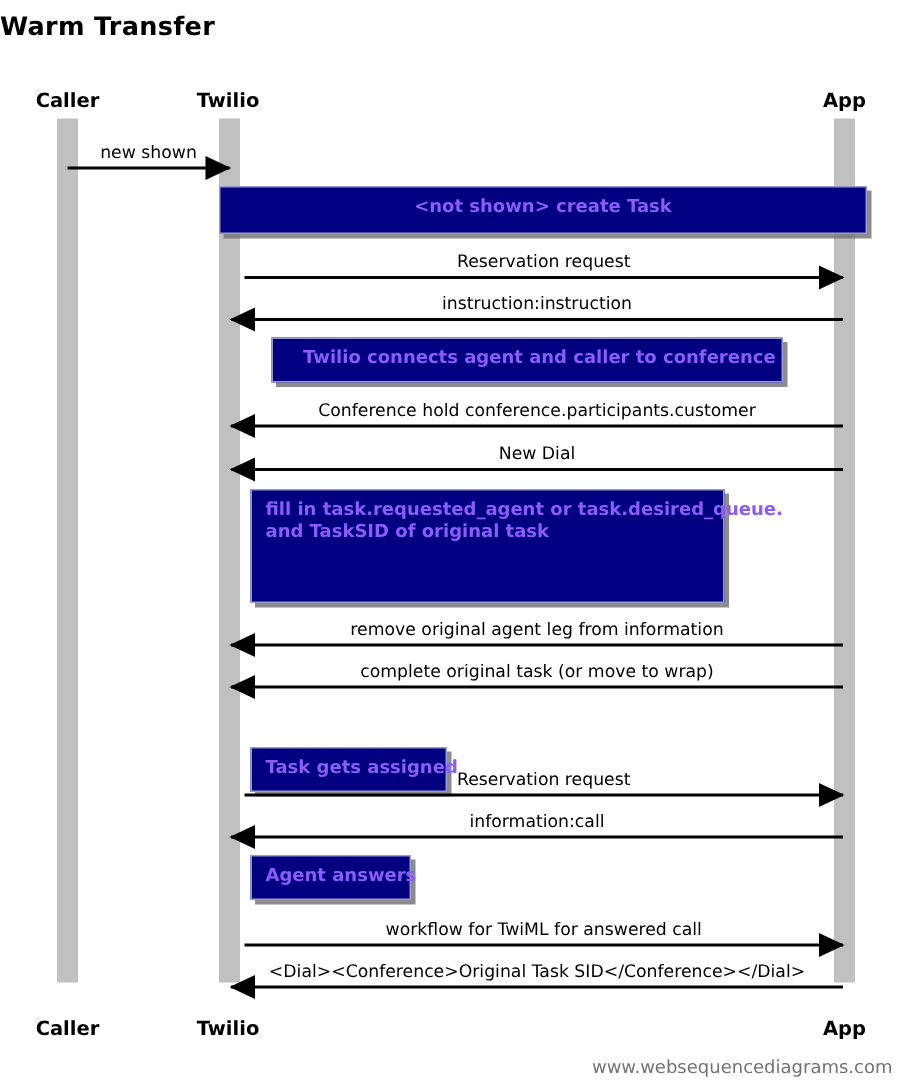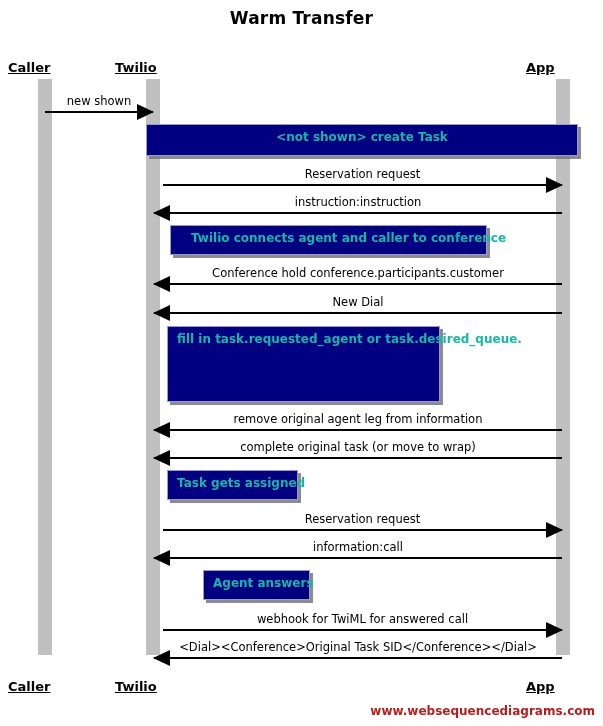--- a/index.html
+++ b/index.html
@@ -17,33 +17,32 @@
     width: 603px;
     height: 726px;
     background: #ffffff;
     overflow: hidden;
   }
   .title {
     position: absolute;
     left: 0;
     top: 8px;
     width: 603px;
-    text-align: center;
+    text-align: left;
     font-size: 17px;
     font-weight: bold;
     letter-spacing: 0.2px;
   }
   
   .actor-label {
     position: absolute;
     font-size: 13px;
     font-weight: bold;
-    text-align: left;
+    text-align: center;
     white-space: nowrap;
-    text-decoration: underline;
   }
   .lifeline {
     position: absolute;
     width: 14px;
     background: #c0c0c0;
   }
   
   .msg {
     position: absolute;
     height: 0;
@@ -80,39 +79,38 @@
   .msg.to-left .head {
     left: -1px;
     border-right: 17px solid #000000;
   }
   
   .note {
     position: absolute;
     background: #000080;
     border: 1px solid #9a9ad0;
     box-shadow: 3px 3px 0 rgba(120,120,120,0.85);
-    color: #14b8a6;
+    color: #8b5cf6;
     font-size: 12px;
     font-weight: bold;
     line-height: 15px;
     box-sizing: border-box;
     padding: 5px 9px;
   }
   .note.center { text-align: center; }
   .note.left { text-align: left; }
   .note .nline { display: block; white-space: nowrap; }
   
   .footer {
     position: absolute;
     right: 8px;
     bottom: 8px;
     font-size: 12px;
-    color: #b91c1c;
+    color: #737373;
     white-space: nowrap;
-    font-weight: bold;
   }
 </style>
 </head>
 <body>
 
 <div id="canvas">
 
   <div class="title">Warm Transfer</div>
 
   <div class="actor-label" style="left:8px;top:60px;width:74px;">Caller</div>
@@ -138,76 +136,77 @@
     <div class="head"></div>
     <div class="label">Reservation request</div>
   </div>
 
   <div class="msg to-left" style="left:154px;top:212px;width:408px;">
     <div class="line" style="width:408px;"></div>
     <div class="head"></div>
     <div class="label">instruction:instruction</div>
   </div>
 
-  <div class="note center" style="left:170px;top:225px;width:317px;height:30px;padding-left:20px;">
+  <div class="note center" style="left:181px;top:225px;width:341px;height:30px;padding-left:20px;">
     <span class="nline">Twilio connects agent and caller to conference</span>
   </div>
 
   <div class="msg to-left" style="left:154px;top:283px;width:408px;">
     <div class="line" style="width:408px;"></div>
     <div class="head"></div>
     <div class="label">Conference hold conference.participants.customer</div>
   </div>
 
   <div class="msg to-left" style="left:154px;top:312px;width:408px;">
     <div class="line" style="width:408px;"></div>
     <div class="head"></div>
     <div class="label">New Dial</div>
   </div>
 
-  <div class="note left" style="left:167px;top:326px;width:273px;height:76px;">
+  <div class="note left" style="left:167px;top:326px;width:316px;height:76px;">
     <span class="nline">fill in task.requested_agent or task.desired_queue.</span>
+    <span class="nline">and TaskSID of original task</span>
   </div>
 
   <div class="msg to-left" style="left:154px;top:429px;width:408px;">
     <div class="line" style="width:408px;"></div>
     <div class="head"></div>
     <div class="label">remove original agent leg from information</div>
   </div>
 
   <div class="msg to-left" style="left:154px;top:457px;width:408px;">
     <div class="line" style="width:408px;"></div>
     <div class="head"></div>
     <div class="label">complete original task (or move to wrap)</div>
   </div>
 
-  <div class="note center" style="left:167px;top:470px;width:131px;height:30px;">
+  <div class="note center" style="left:167px;top:498px;width:131px;height:30px;">
     <span class="nline">Task gets assigned</span>
   </div>
 
   <div class="msg to-right" style="left:163px;top:529px;width:399px;">
     <div class="line" style="width:399px;"></div>
     <div class="head"></div>
     <div class="label">Reservation request</div>
   </div>
 
   <div class="msg to-left" style="left:154px;top:557px;width:408px;">
     <div class="line" style="width:408px;"></div>
     <div class="head"></div>
     <div class="label">information:call</div>
   </div>
 
-  <div class="note center" style="left:167px;top:570px;width:107px;height:30px;margin-left:36px;">
+  <div class="note center" style="left:167px;top:570px;width:107px;height:30px;">
     <span class="nline">Agent answers</span>
   </div>
 
   <div class="msg to-right" style="left:163px;top:629px;width:399px;">
     <div class="line" style="width:399px;"></div>
     <div class="head"></div>
-    <div class="label">webhook for TwiML for answered call</div>
+    <div class="label">workflow for TwiML for answered call</div>
   </div>
 
   <div class="msg to-left" style="left:154px;top:657px;width:408px;">
     <div class="line" style="width:408px;"></div>
     <div class="head"></div>
     <div class="label">&lt;Dial&gt;&lt;Conference&gt;Original Task SID&lt;/Conference&gt;&lt;/Dial&gt;</div>
   </div>
 
   <div class="actor-label" style="left:8px;top:679px;width:74px;">Caller</div>
   <div class="actor-label" style="left:115px;top:679px;width:74px;">Twilio</div>

